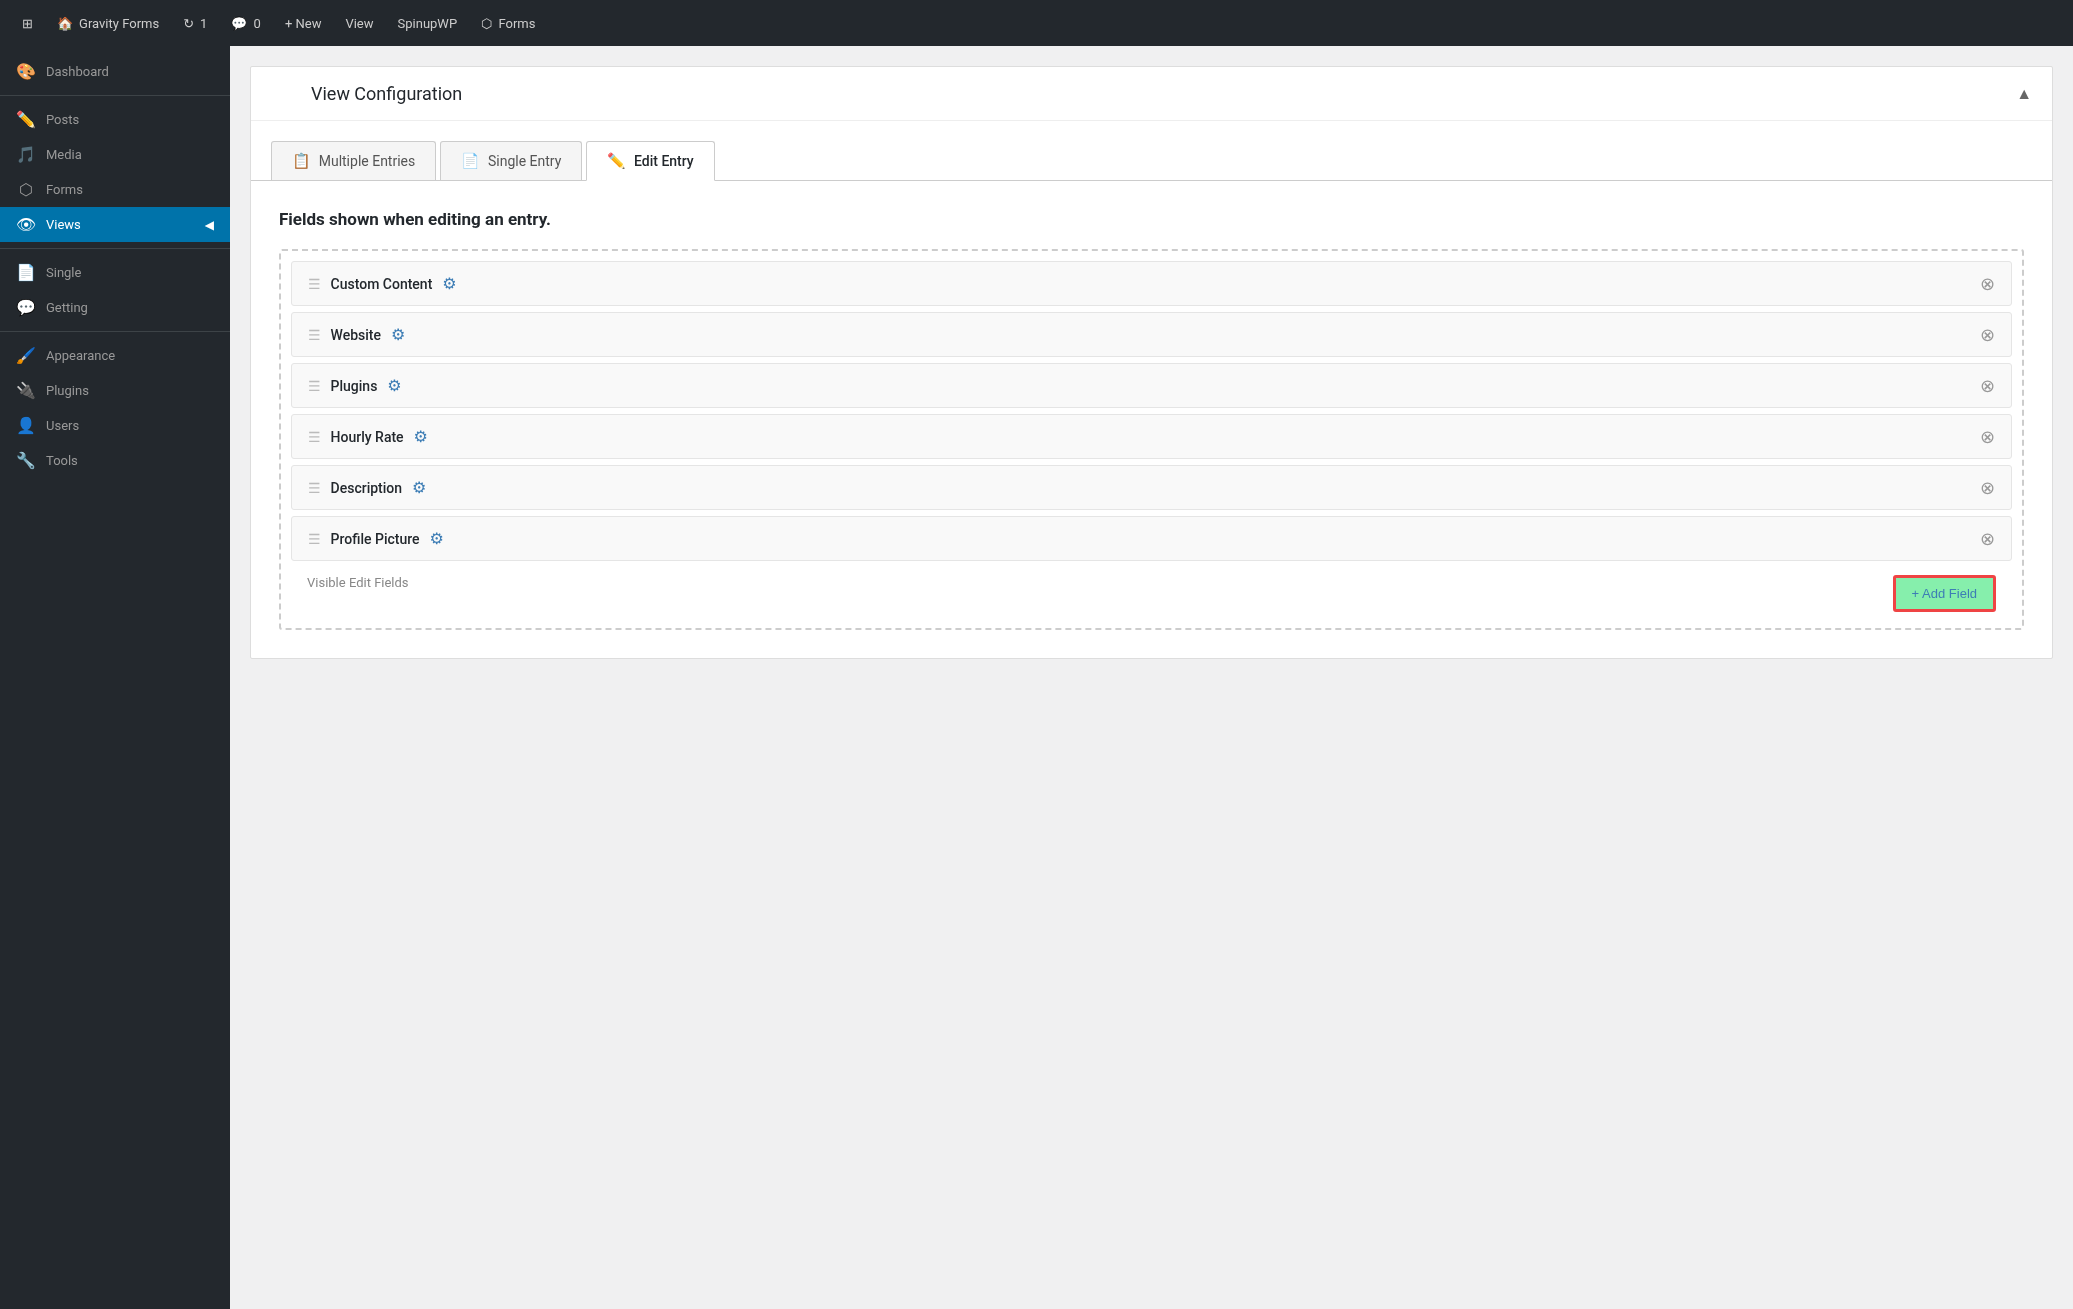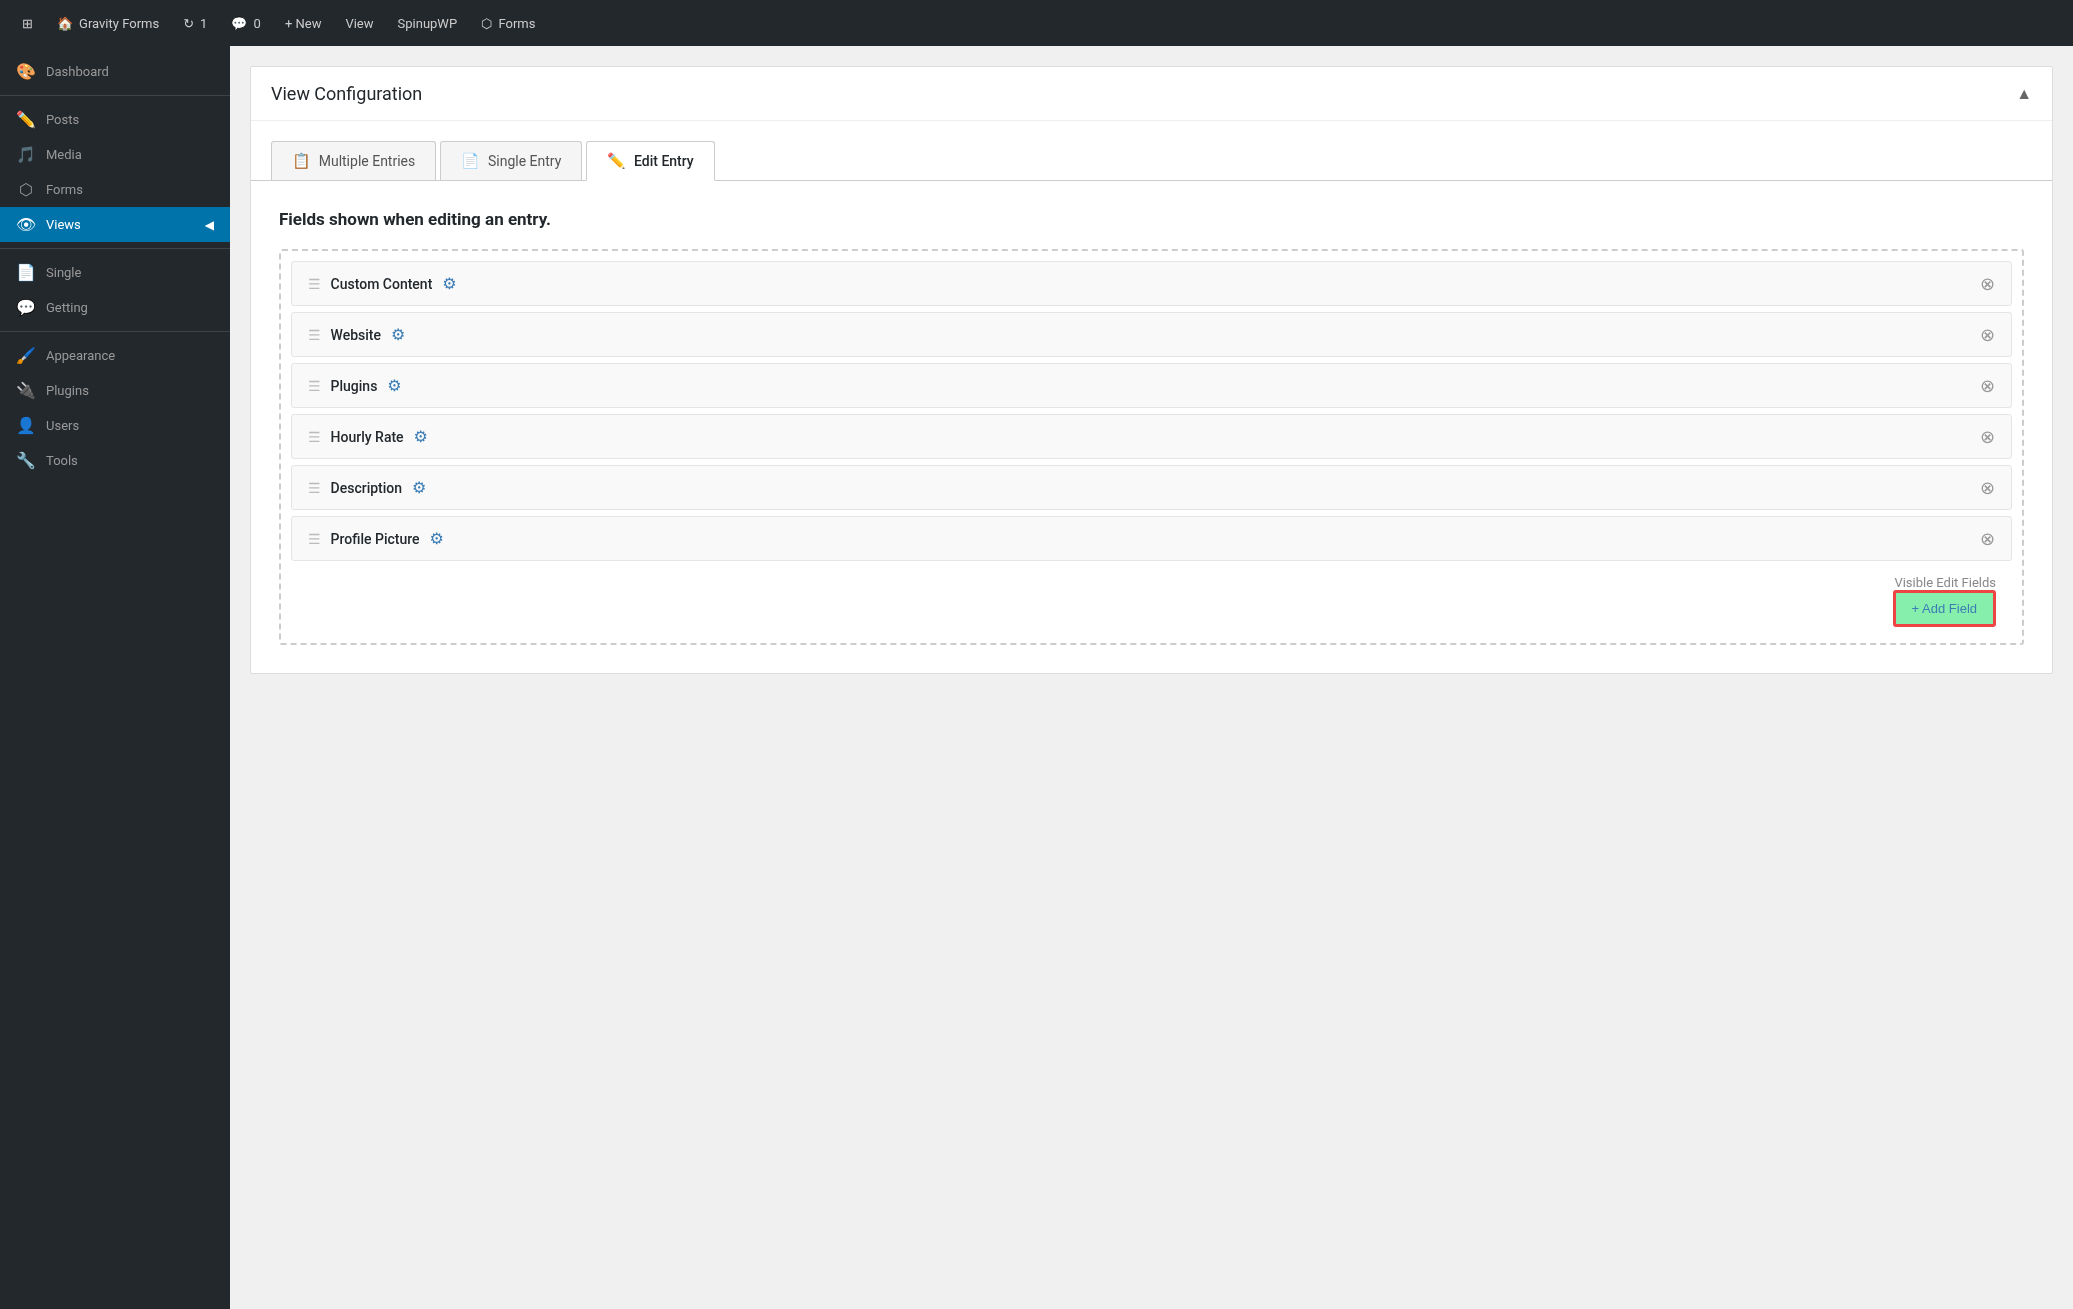--- a/index.html
+++ b/index.html
@@ -88,20 +88,21 @@
       display: flex;
       justify-content: space-between;
       align-items: center;
       padding: 16px 20px;
       border-bottom: 1px solid #eee;
     }
     .panel-title {
       font-size: 18px;
       font-weight: 400;
       color: #23282d;
+      margin-left: 40px;
     }
     .panel-collapse-btn {
       background: none;
       border: none;
       cursor: pointer;
       font-size: 16px;
       color: #666;
     }
 
     
@@ -179,24 +180,23 @@
       cursor: pointer;
       background: none;
       border: none;
       padding: 0;
       line-height: 1;
     }
 
     
     .fields-footer {
       display: flex;
-      align-items: flex-end;
+      align-items: flex-start;
       justify-content: space-between;
       padding: 14px 16px 6px;
-      flex-direction: column;
     }
     .fields-footer-label {
       font-size: 13px;
       color: #888;
     }
     .add-field-btn {
       background: #86efac;
       border: 3px solid #ef4444;
       color: #3d7db5;
       padding: 8px 16px;

